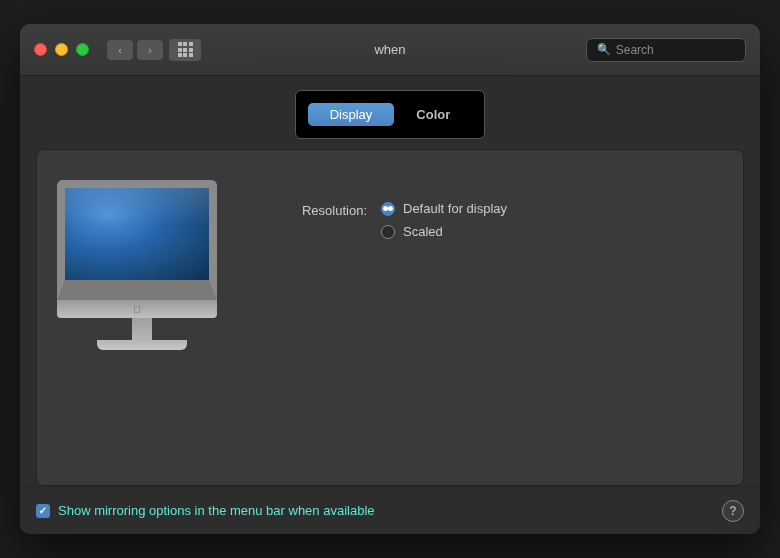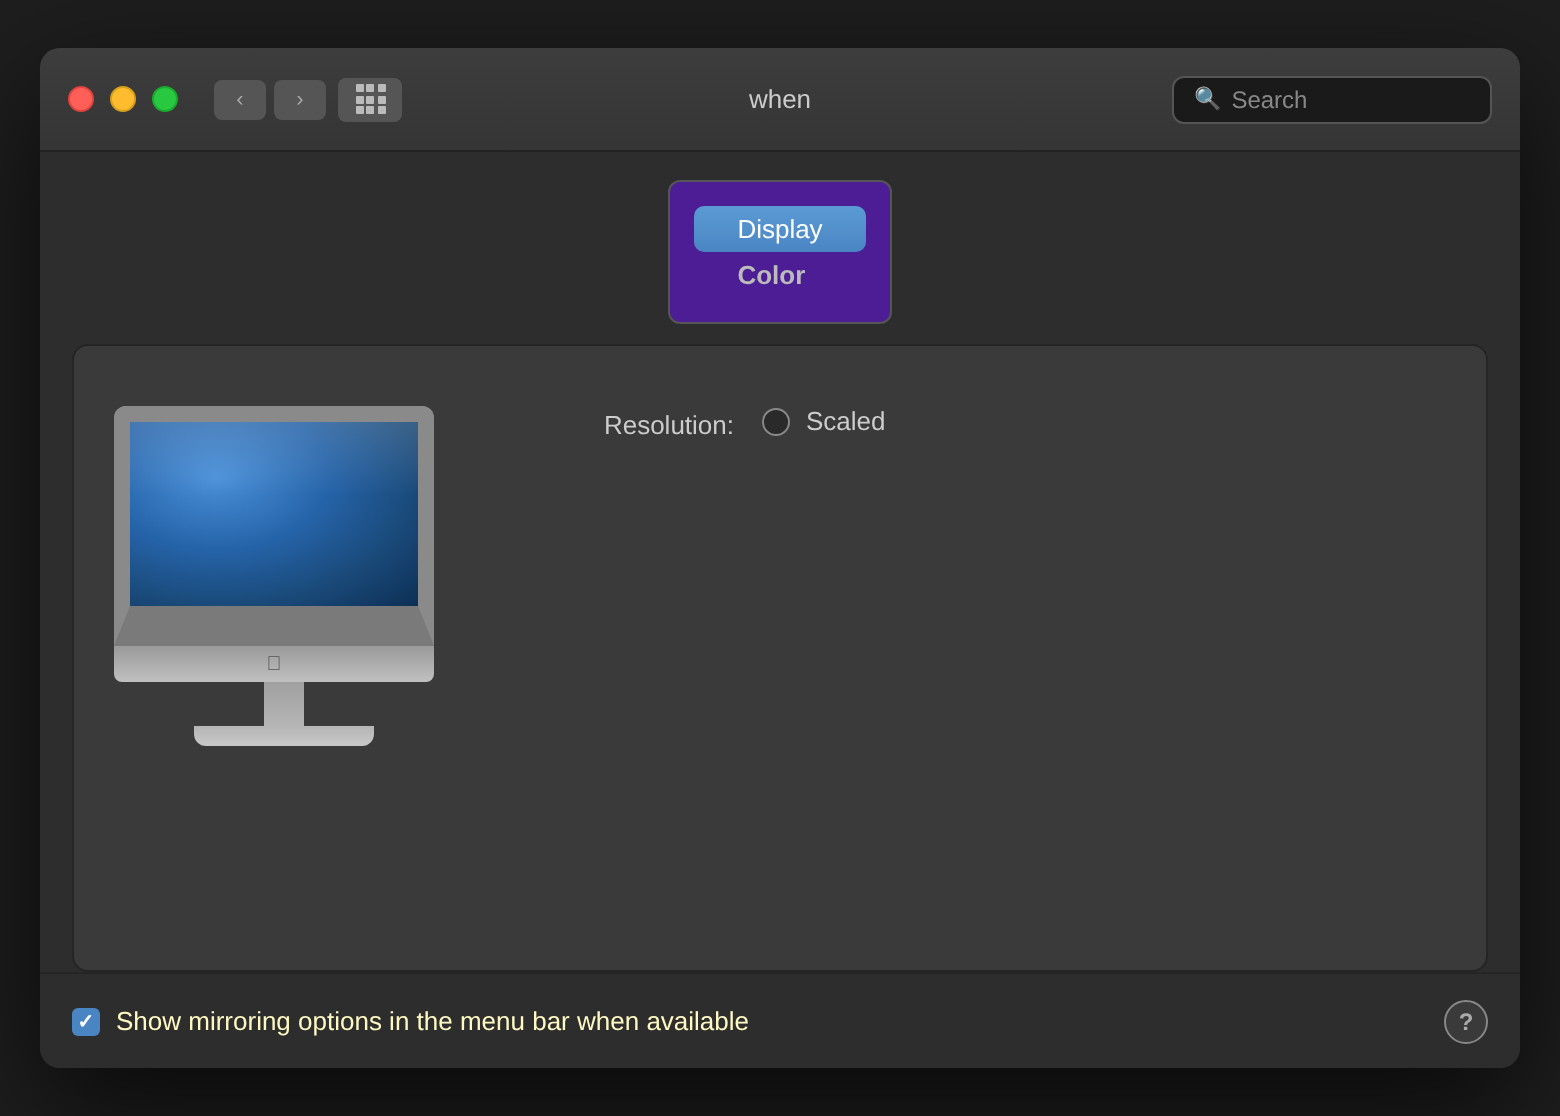--- a/index.html
+++ b/index.html
@@ -144,25 +144,24 @@
 
     .tabs-container {
       display: flex;
       justify-content: center;
       padding: 14px 0 10px 0;
       flex-shrink: 0;
     }
 
     .tabs {
       display: flex;
-      background: #4c1d95;
+      background: #000000;
       border-radius: 6px;
       padding: 12px;
       border: 1px solid #555;
-      flex-direction: column;
     }
 
     .tab {
       padding: 4px 22px;
       border-radius: 5px;
       font-size: 13px;
       cursor: pointer;
       color: #bbb;
       font-weight: 700;
     }
@@ -252,20 +251,21 @@
       background: linear-gradient(to bottom, #b5b5b5, #c8c8c8);
       border-radius: 0 0 6px 6px;
       margin: 0 auto;
     }
 
     .settings-area {
       flex: 1;
       display: flex;
       flex-direction: column;
       gap: 16px;
+      margin-top: 21px;
     }
 
     .setting-row {
       display: flex;
       align-items: flex-start;
     }
 
     .setting-label {
       color: #ccc;
       font-size: 13px;
@@ -374,21 +374,21 @@
       flex-shrink: 0;
     }
 
     .checkmark {
       color: white;
       font-size: 10px;
       font-weight: bold;
     }
 
     .checkbox-label {
-      color: #fef9c3;
+      color: #5eead4;
       font-size: 13px;
     }
 
     .help-btn {
       width: 22px;
       height: 22px;
       border-radius: 50%;
       border: 1.5px solid #888;
       background: #3a3a3a;
       color: #aaa;
@@ -465,20 +465,26 @@
           <div class="imac-neck"></div>
           <div class="imac-base"></div>
         </div>
 
         <div class="settings-area">
 
           <div class="setting-row">
             <span class="setting-label">Resolution:</span>
             <div class="radio-group">
               <div class="radio-option">
+                <div class="radio-circle selected">
+                  <div style="width:5px;height:5px;border-radius:50%;background:white;"></div>
+                </div>
+                <span class="radio-label">Default for display</span>
+              </div>
+              <div class="radio-option">
                 <div class="radio-circle"></div>
                 <span class="radio-label">Scaled</span>
               </div>
             </div>
           </div>
 
 
         </div>
       </div>
     </div>

